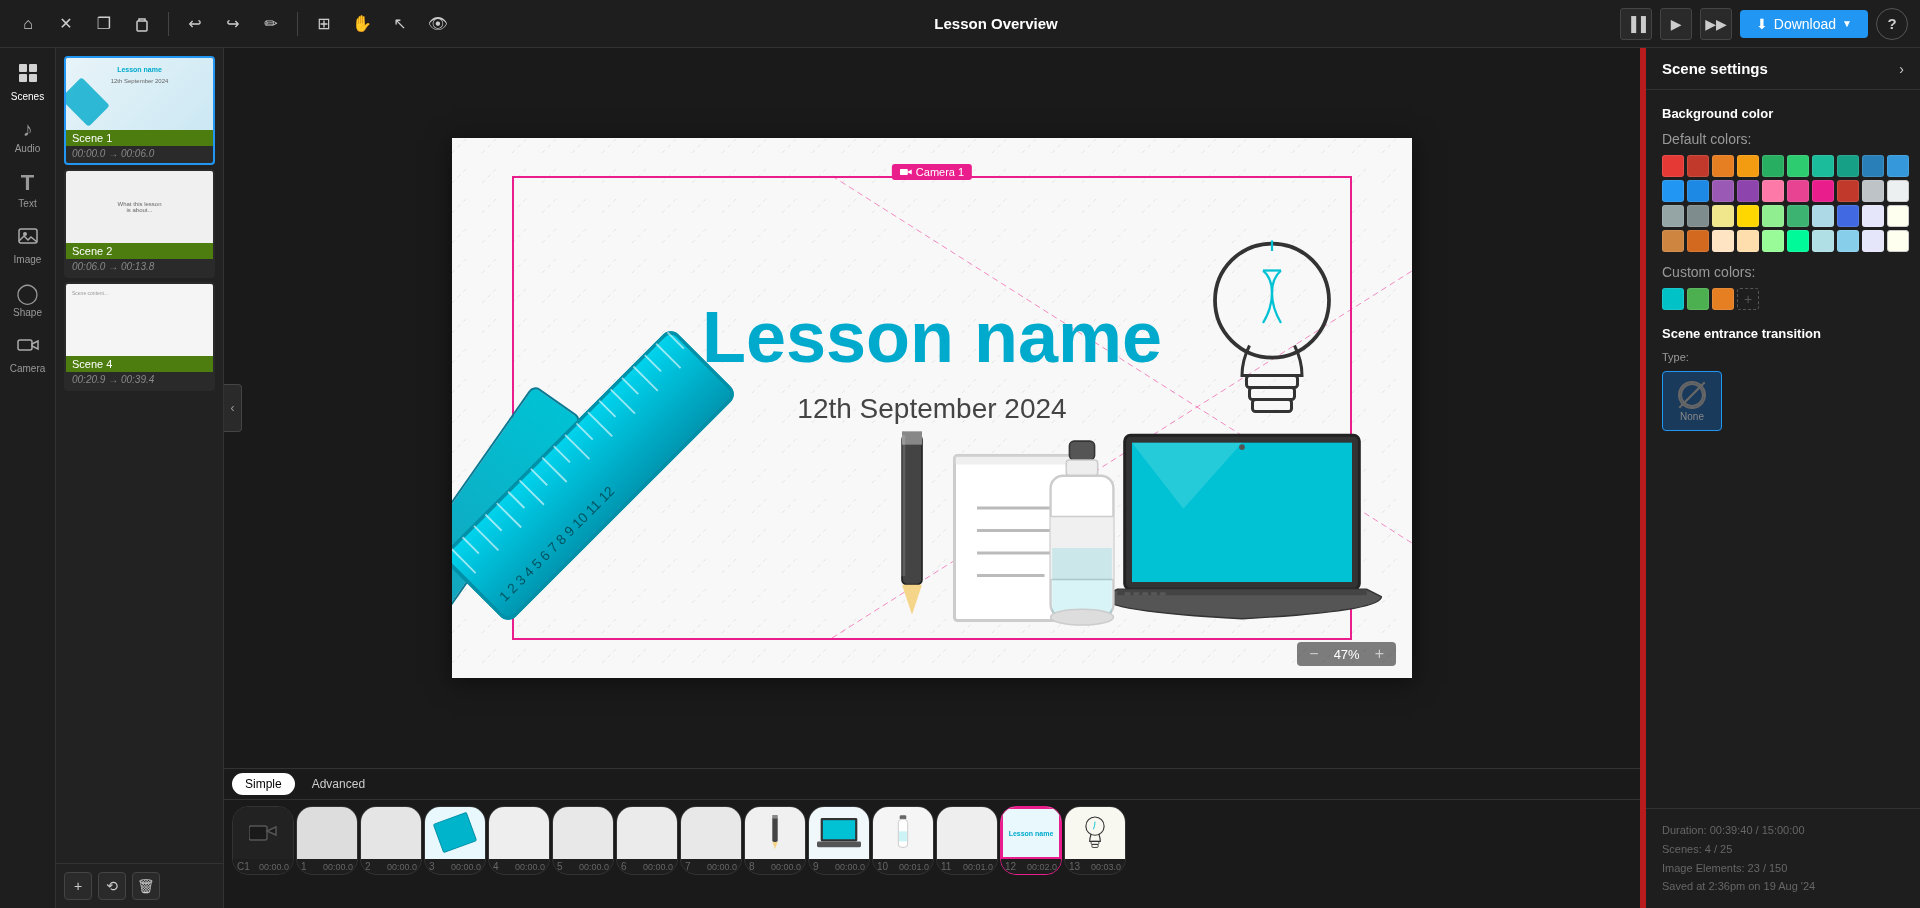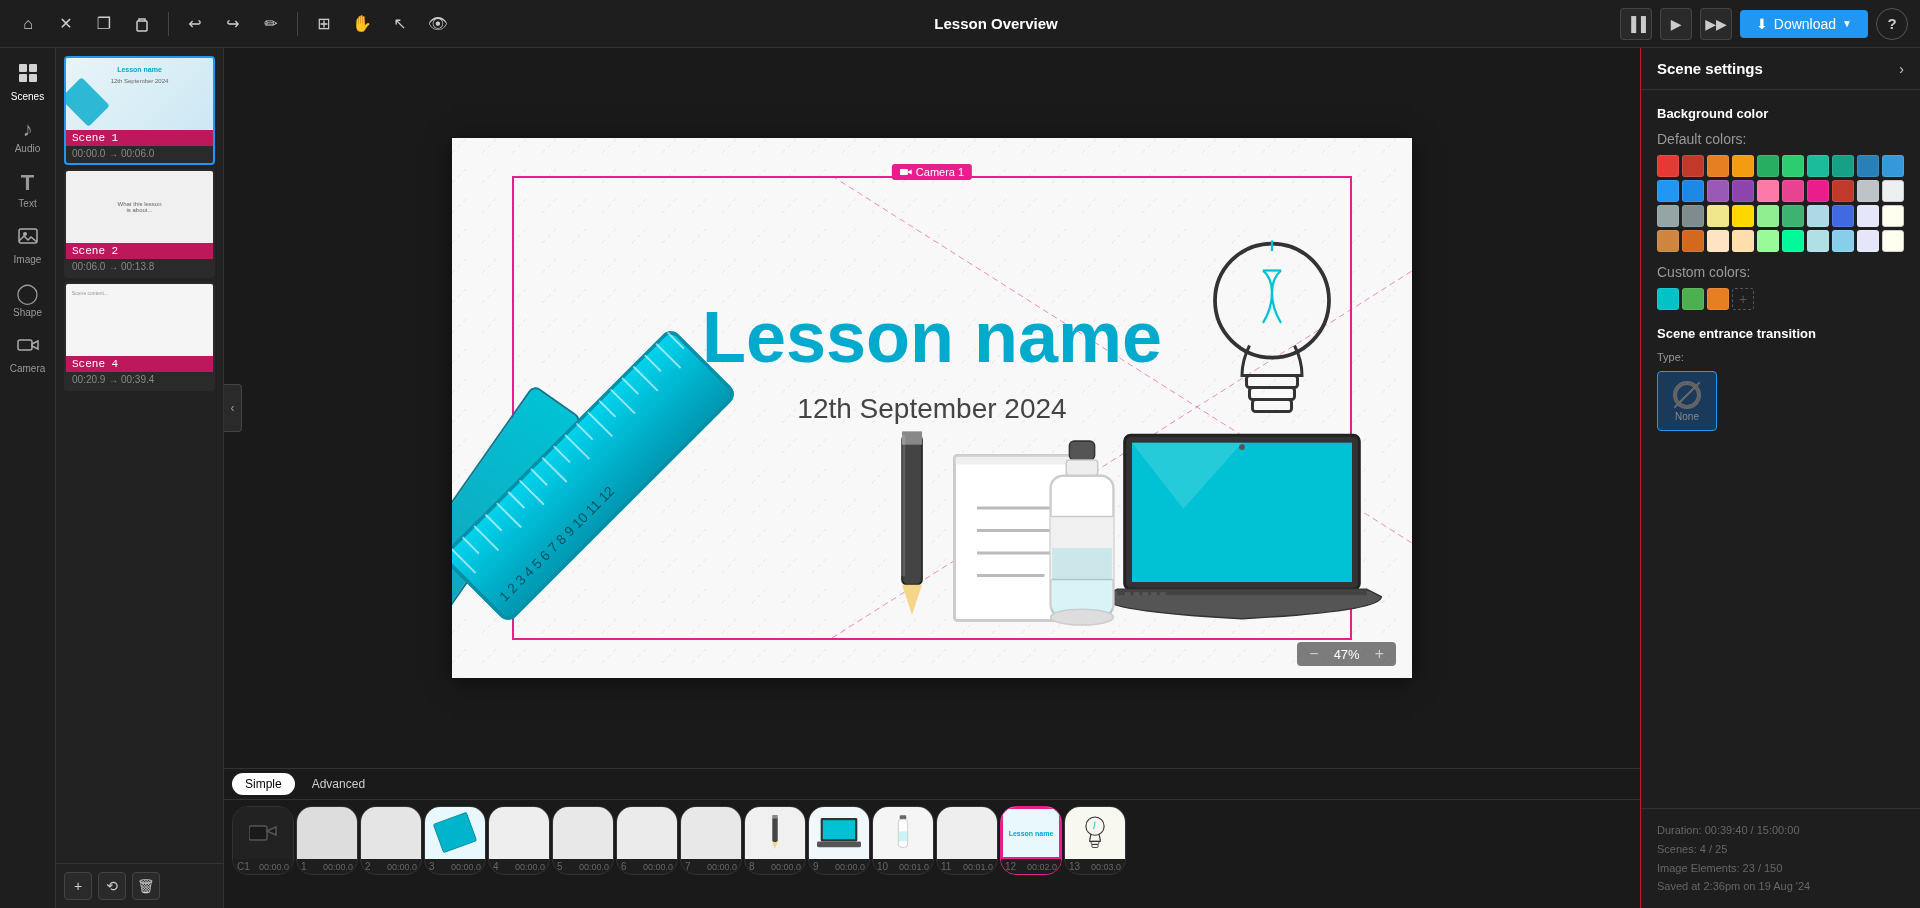--- a/index.html
+++ b/index.html
@@ -103,29 +103,30 @@
     }
     .scene-thumb.active { border-color: #2196f3; }
     .scene-thumb-img {
       width: 100%;
       height: 72px;
       background: #eee;
       position: relative;
       overflow: hidden;
     }
     .scene-thumb-label {
-      background: #be185d;
+      background: #4d7c0f;
       color: #fff;
       font-size: 11px;
       padding: 2px 6px;
-      display: flex; justify-content: space-between; align-items: center; font-family: Liberation Mono, monospace;
+      display: flex; justify-content: space-between; align-items: center;
     }
     .scene-thumb-time {
       color: #888; font-size: 10px;
       padding: 2px 6px 4px;
+      font-style: italic;
     }
     .scene-list-footer {
       padding: 8px;
       display: flex;
       align-items: center;
       gap: 6px;
       border-top: 1px solid #333;
     }
     .scene-action-btn {
       width: 28px; height: 28px;
@@ -297,21 +298,21 @@
       width: 100%; height: 52px;
       background: #222;
       display: flex; align-items: center; justify-content: center;
       color: #666; font-size: 18px;
     }
 
     
     .right-panel {
       width: 280px;
       background: #1e1e1e;
-      border-left: 1px solid #b91c1c;
+      border-left: 6px solid #b91c1c;
       display: flex;
       flex-direction: column;
       overflow: hidden;
     }
     .right-panel-header {
       display: flex;
       align-items: center;
       justify-content: space-between;
       padding: 12px 16px;
       border-bottom: 1px solid #333;

